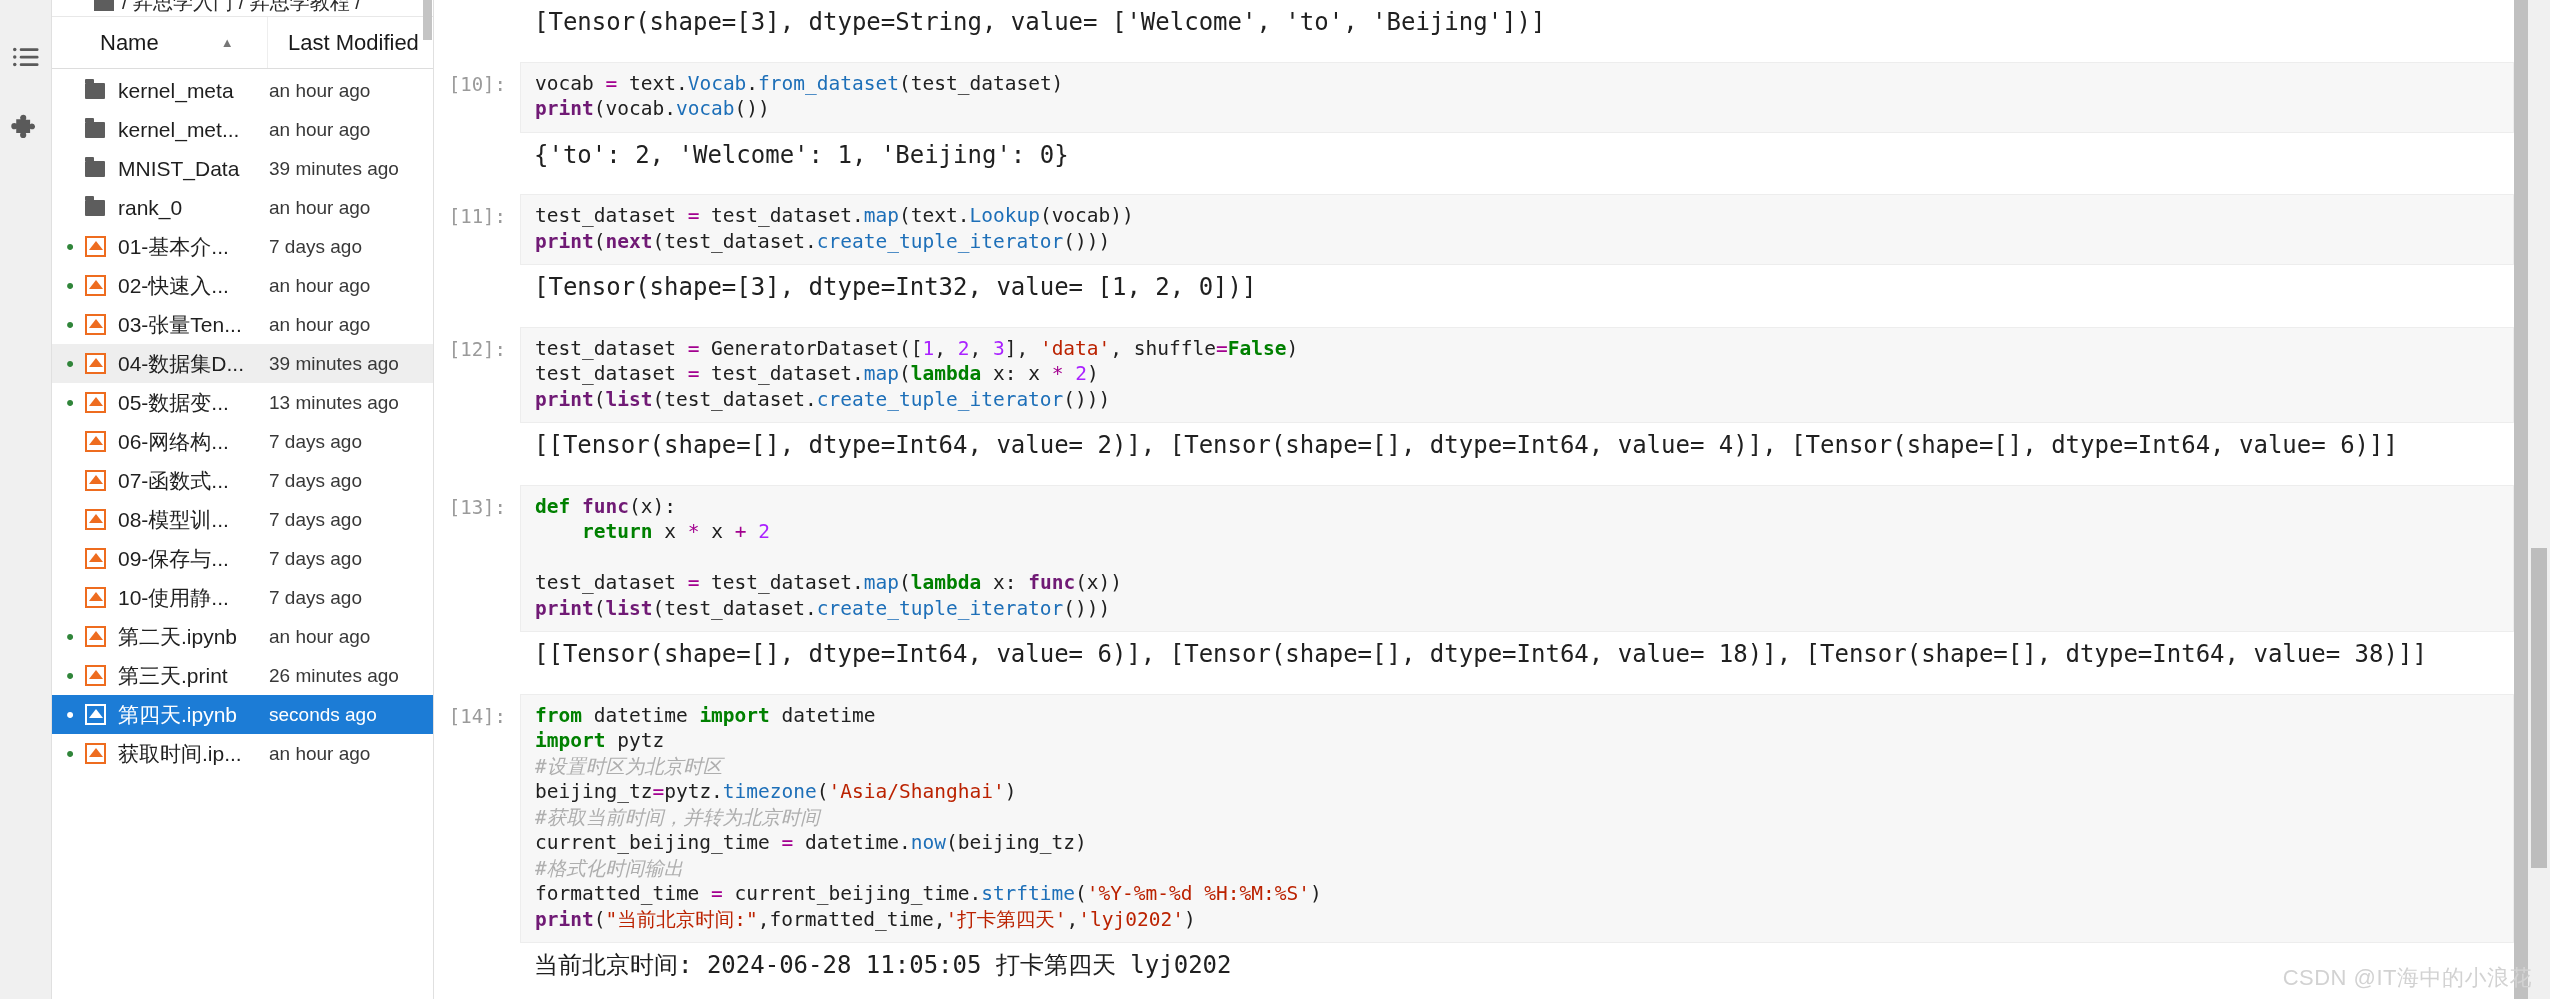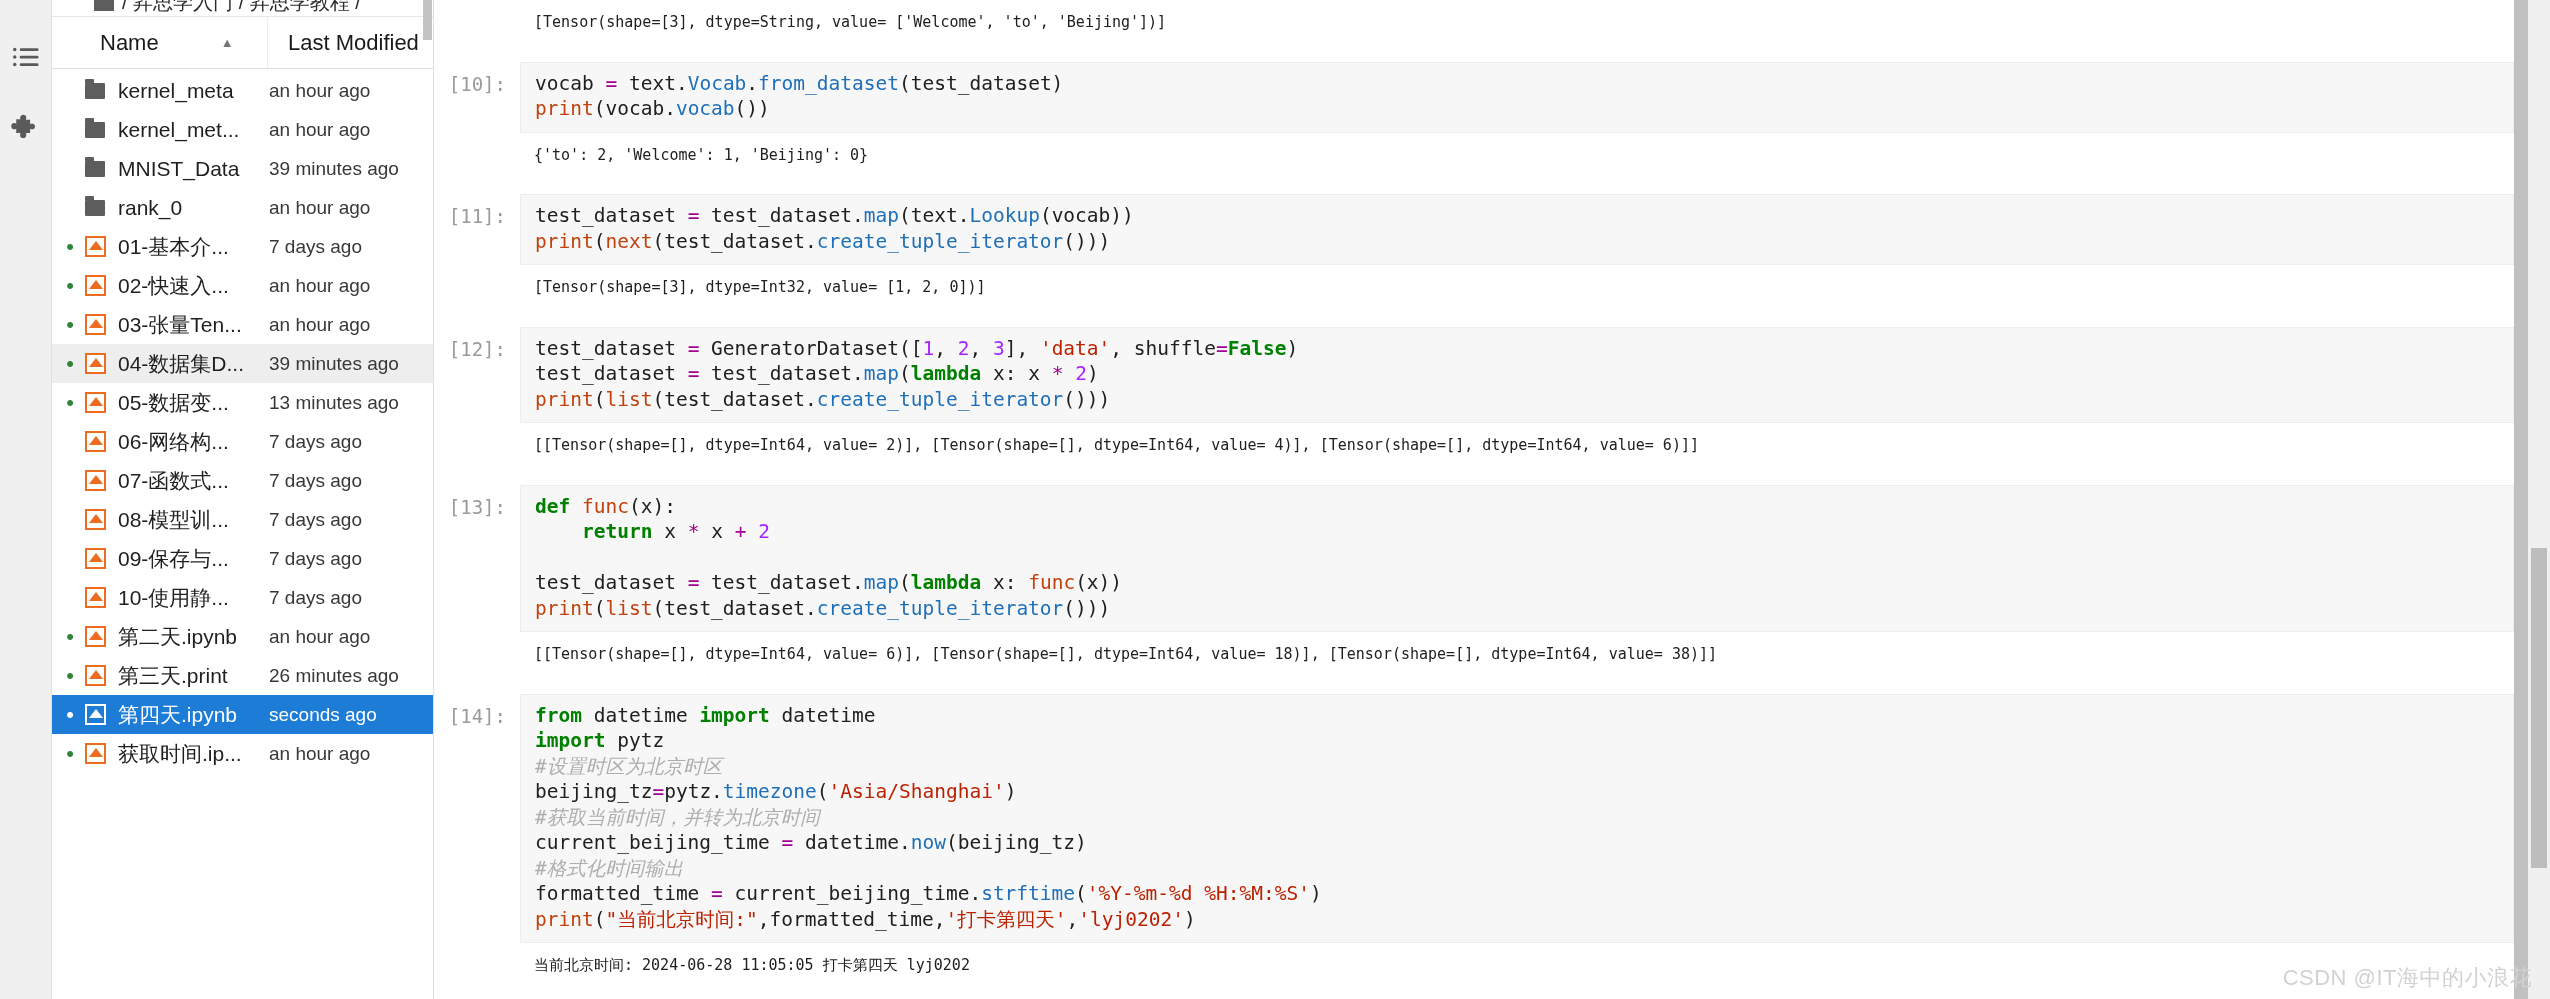--- a/index.html
+++ b/index.html
@@ -100,28 +100,28 @@
   .src {
     flex: 1 1 auto; background: #f7f7f7; border: 1px solid #ededed;
     padding: 8px 14px 10px 14px;
     font-family: "DejaVu Sans Mono", "Liberation Mono", monospace;
     font-size: 19.5px; line-height: 25.5px; color: #202020;
     white-space: pre; overflow: hidden;
   }
   .out {
     flex: 1 1 auto; background: #ffffff; padding: 10px 14px 12px 14px;
     font-family: "DejaVu Sans Mono", "Liberation Mono", monospace;
-    font-size: 15px; line-height: 25.5px; color: #202020;
+    font-size: 24px; line-height: 25.5px; color: #202020;
     white-space: pre; overflow: hidden;
   }
   .spacer { height: 14px; }
 
   
   .kw  { color: #008000; font-weight: bold; }
-  .bi  { color: #c2410c; }
+  .bi  { color: #701a75; font-weight: bold; }
   .fn  { color: #1d6fb8; }
   .str { color: #bb2200; }
   .num { color: #aa22ff; }
   .op  { color: #a2008f; }
   .cm  { color: #aeaeae; font-style: italic; }
 
   
   .vscroll-outer {
     position: absolute; right: 0; top: 0; width: 22px; height: 999px;
     background: #f0f0f0;

